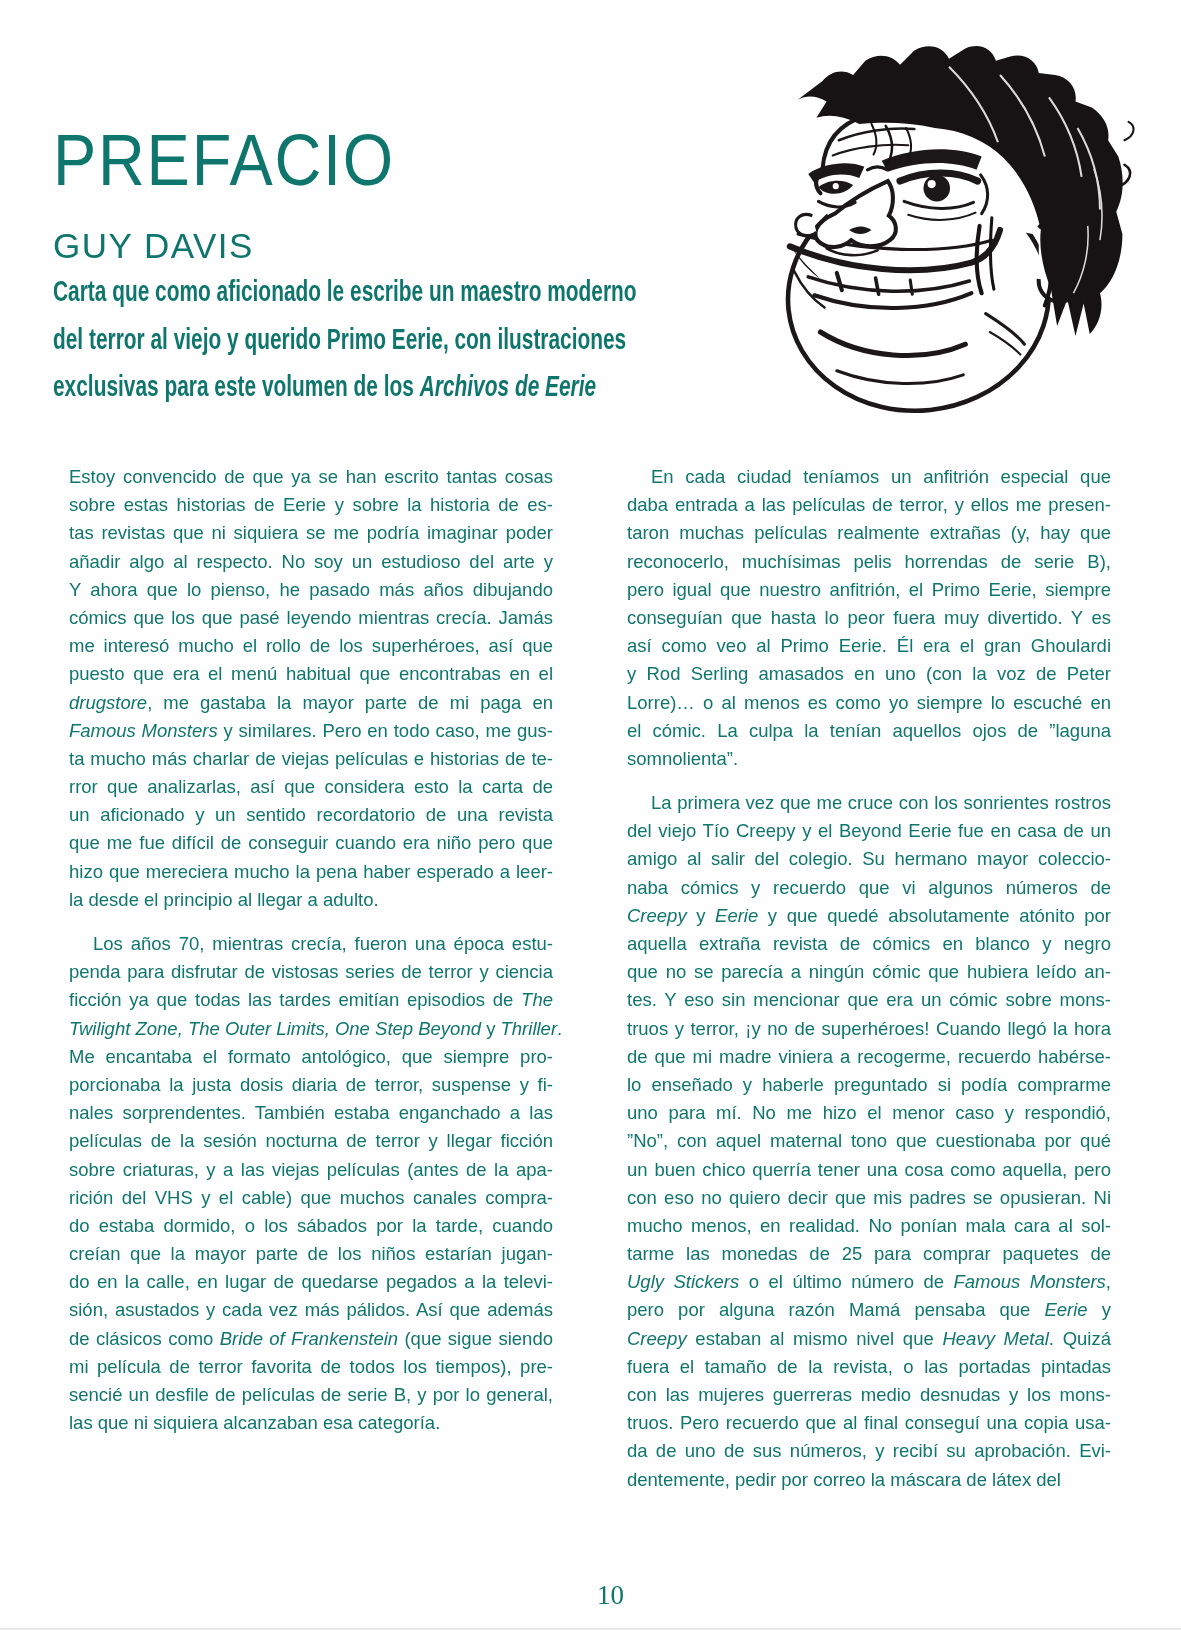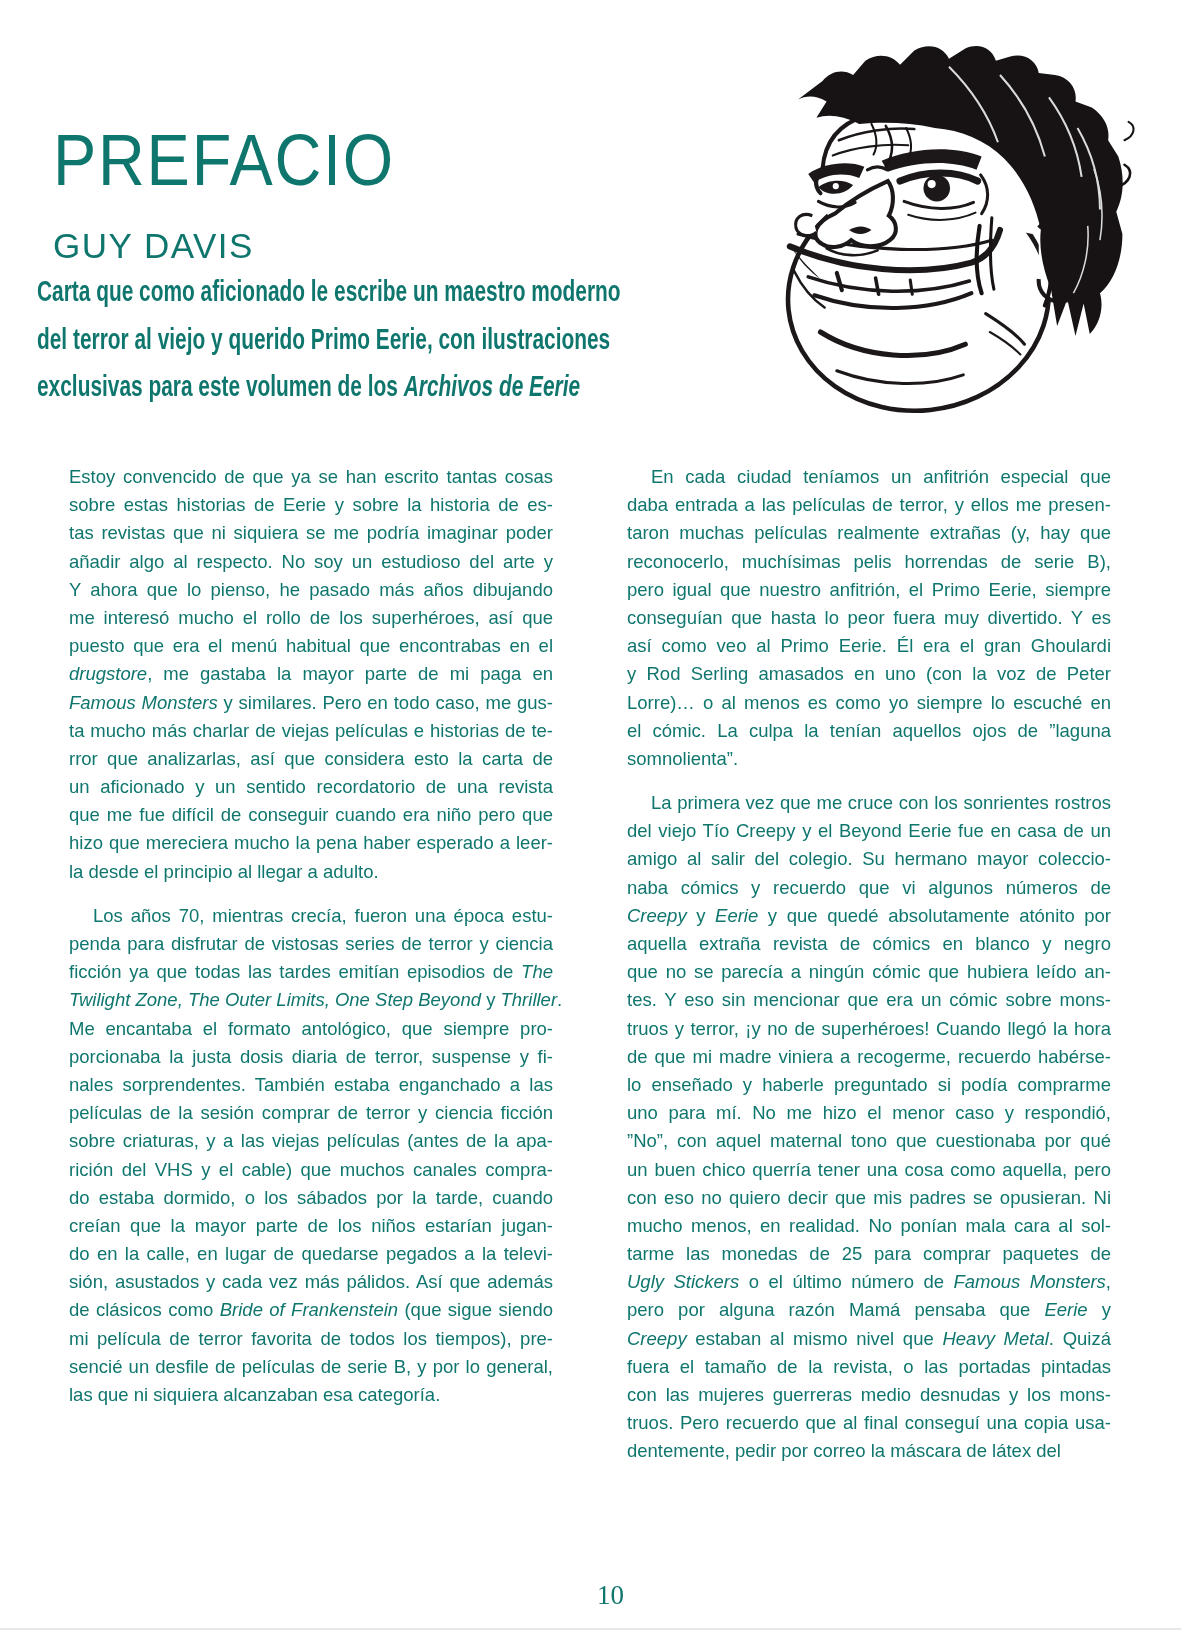--- a/index.html
+++ b/index.html
@@ -10,21 +10,21 @@
   }
   .title {
     position:absolute; left:53px; top:124px;
     font-size:72px; line-height:1; font-weight:400; letter-spacing:2px;
     transform:scaleX(0.90); transform-origin:0 0; white-space:nowrap;
   }
   .author {
     position:absolute; left:53px; top:228px;
     font-size:35px; line-height:1; font-weight:400; letter-spacing:1.5px; white-space:nowrap;
   }
-  .subtitle { position:absolute; left:37px; top:268px; }
+  .subtitle { position:absolute; left:53px; top:268px; }
   .subline {
     font-weight:700; font-size:29px; line-height:47.5px; white-space:nowrap;
     transform:scaleX(0.72); transform-origin:0 50%;
   }
   .col {
     position:absolute; top:447px; width:516px; font-size:18.5px;
   }
   .col-left  { left:53px; }
   .col-right { left:611px; }
   .para { margin:16px; }
@@ -141,40 +141,41 @@
     </svg>
   </div>
 
   <div class="col col-left">
       <div class="para">
         <div class="bodyline">Estoy convencido de que ya se han escrito tantas cosas</div>
         <div class="bodyline">sobre estas historias de Eerie y sobre la historia de es-</div>
         <div class="bodyline">tas revistas que ni siquiera se me podría imaginar poder</div>
         <div class="bodyline">añadir algo al respecto. No soy un estudioso del arte y</div>
         <div class="bodyline">Y ahora que lo pienso, he pasado más años dibujando</div>
+        <div class="bodyline">cómics que los que pasé leyendo mientras crecía. Jamás</div>
         <div class="bodyline">me interesó mucho el rollo de los superhéroes, así que</div>
         <div class="bodyline">puesto que era el menú habitual que encontrabas en el</div>
         <div class="bodyline"><i>drugstore</i>, me gastaba la mayor parte de mi paga en</div>
         <div class="bodyline"><i>Famous Monsters</i> y similares. Pero en todo caso, me gus-</div>
         <div class="bodyline">ta mucho más charlar de viejas películas e historias de te-</div>
         <div class="bodyline">rror que analizarlas, así que considera esto la carta de</div>
         <div class="bodyline">un aficionado y un sentido recordatorio de una revista</div>
         <div class="bodyline">que me fue difícil de conseguir cuando era niño pero que</div>
         <div class="bodyline">hizo que mereciera mucho la pena haber esperado a leer-</div>
         <div class="bodyline para-end">la desde el principio al llegar a adulto.</div>
       </div>
       <div class="para">
         <div class="bodyline"><span class="ind"></span>Los años 70, mientras crecía, fueron una época estu-</div>
         <div class="bodyline">penda para disfrutar de vistosas series de terror y ciencia</div>
         <div class="bodyline">ficción ya que todas las tardes emitían episodios de <i>The</i></div>
         <div class="bodyline"><i>Twilight Zone, The Outer Limits, One Step Beyond</i> y <i>Thriller</i>.</div>
         <div class="bodyline">Me encantaba el formato antológico, que siempre pro-</div>
         <div class="bodyline">porcionaba la justa dosis diaria de terror, suspense y fi-</div>
         <div class="bodyline">nales sorprendentes. También estaba enganchado a las</div>
-        <div class="bodyline">películas de la sesión comprar de terror y ciencia ficción</div>
+        <div class="bodyline">películas de la sesión nocturna de terror y llegar ficción</div>
         <div class="bodyline">sobre criaturas, y a las viejas películas (antes de la apa-</div>
         <div class="bodyline">rición del VHS y el cable) que muchos canales compra-</div>
         <div class="bodyline">do estaba dormido, o los sábados por la tarde, cuando</div>
         <div class="bodyline">creían que la mayor parte de los niños estarían jugan-</div>
         <div class="bodyline">do en la calle, en lugar de quedarse pegados a la televi-</div>
         <div class="bodyline">sión, asustados y cada vez más pálidos. Así que además</div>
         <div class="bodyline">de clásicos como <i>Bride of Frankenstein</i> (que sigue siendo</div>
         <div class="bodyline">mi película de terror favorita de todos los tiempos), pre-</div>
         <div class="bodyline">sencié un desfile de películas de serie B, y por lo general,</div>
         <div class="bodyline para-end">las que ni siquiera alcanzaban esa categoría.</div>
@@ -211,18 +212,19 @@
         <div class="bodyline">un buen chico querría tener una cosa como aquella, pero</div>
         <div class="bodyline">con eso no quiero decir que mis padres se opusieran. Ni</div>
         <div class="bodyline">mucho menos, en realidad. No ponían mala cara al sol-</div>
         <div class="bodyline">tarme las monedas de 25 para comprar paquetes de</div>
         <div class="bodyline"><i>Ugly Stickers</i> o el último número de <i>Famous Monsters</i>,</div>
         <div class="bodyline">pero por alguna razón Mamá pensaba que <i>Eerie</i> y</div>
         <div class="bodyline"><i>Creepy</i> estaban al mismo nivel que <i>Heavy Metal</i>. Quizá</div>
         <div class="bodyline">fuera el tamaño de la revista, o las portadas pintadas</div>
         <div class="bodyline">con las mujeres guerreras medio desnudas y los mons-</div>
         <div class="bodyline">truos. Pero recuerdo que al final conseguí una copia usa-</div>
+        <div class="bodyline">da de uno de sus números, y recibí su aprobación. Evi-</div>
         <div class="bodyline para-end">dentemente, pedir por correo la máscara de látex del</div>
       </div>
     </div>
 
   <div class="footer">10</div>
 </div>
 
 </body></html>

